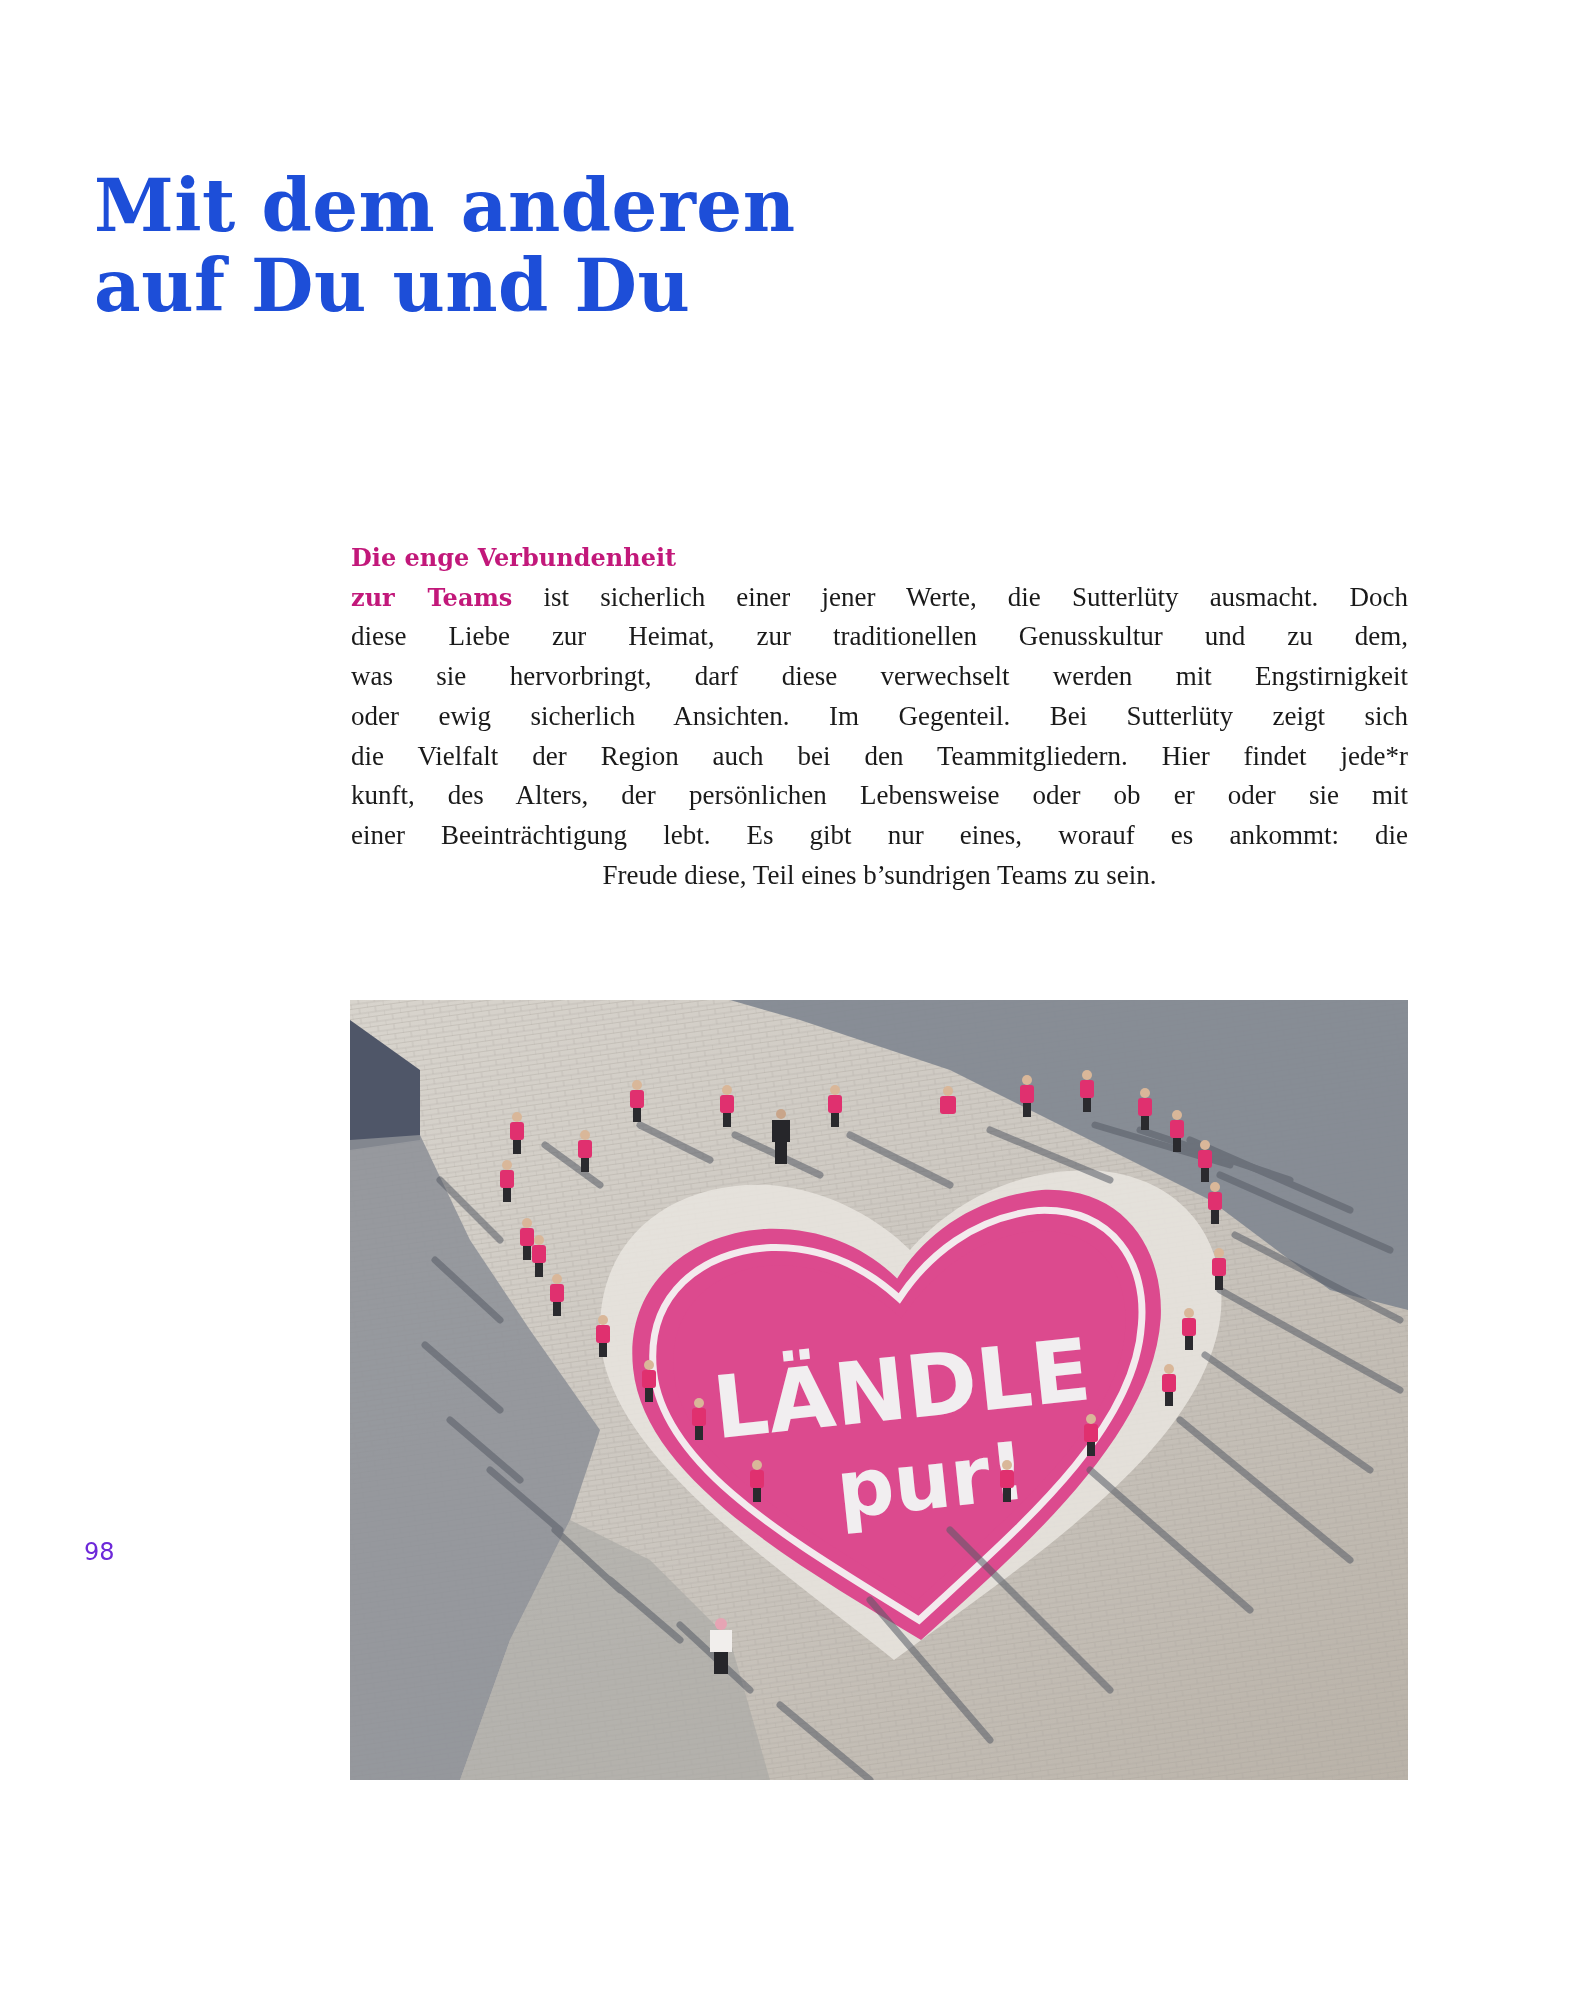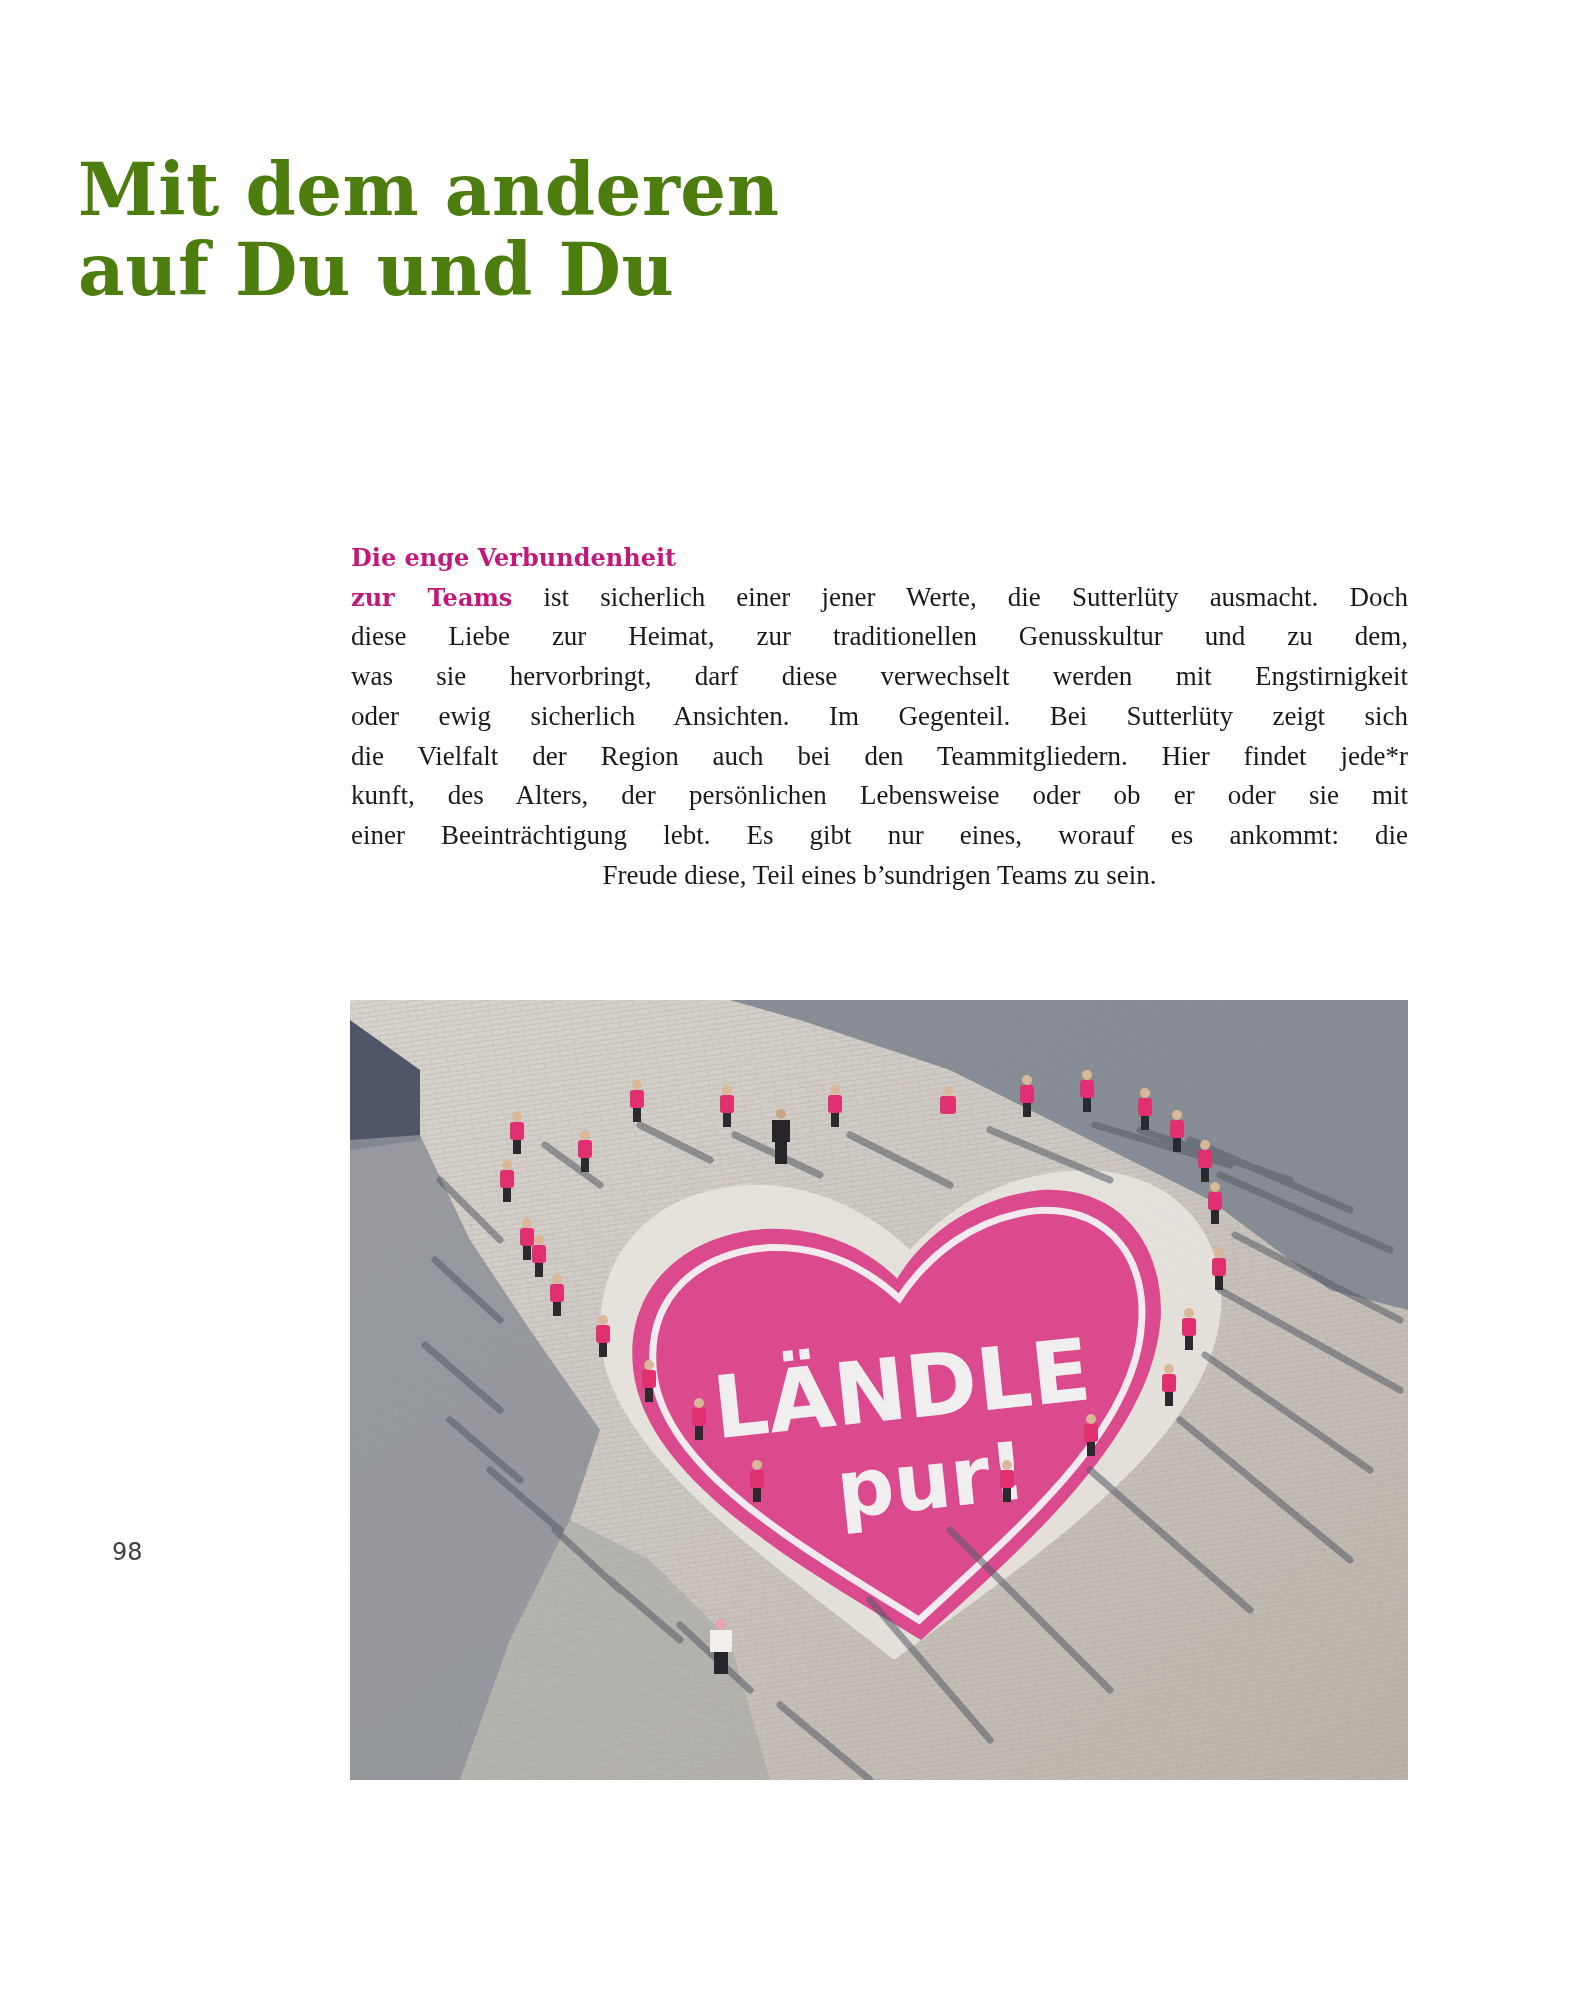--- a/index.html
+++ b/index.html
@@ -1,41 +1,41 @@
 <!DOCTYPE html>
 <html><head>
 <meta charset="utf-8">
 <style>
   html, body { margin: 0; padding: 0; background: #ffffff; }
   body { width: 1583px; height: 2000px; position: relative; overflow: hidden; }
   .page-title {
-    position: absolute; left: 78px; top: 150px; margin: 0;
+    position: absolute; left: 78px; top: 150px; margin: 16px;
     font-family: "DejaVu Serif", "Liberation Serif", serif;
     font-weight: bold; font-size: 72px; line-height: 80px;
-    color: #4d7c0f; letter-spacing: 0.5px;
+    color: #1d4ed8; letter-spacing: 0.5px;
   }
   .page-title span { display: block; }
   .body-text {
     position: absolute; left: 351px; top: 538px; width: 1057px; margin: 0;
     font-family: "Liberation Serif", "DejaVu Serif", serif;
     font-size: 27px; line-height: 39.7px; color: #1a1a1a;
     text-align: justify; text-align-last: justify;
   }
   .body-text .line { display: block; white-space: nowrap; text-align: justify; text-align-last: justify; }
   .body-text .lead { color: #c2187a; font-weight: bold; font-family: "DejaVu Serif", serif; font-size: 24px; }
   .body-text .line.first { text-align-last: left; }
   .body-text .line.last { text-align: center; text-align-last: center; }
   .photo {
     position: absolute; left: 350px; top: 1000px; width: 1058px; height: 780px; overflow: hidden;
     background: #c9c4bd;
   }
   .photo svg { display: block; }
   .page-number {
     position: absolute; left: 84px; top: 1538px;
-    font-family: "DejaVu Sans", sans-serif; font-size: 24px; color: #404040; margin-left: 28px;
+    font-family: "DejaVu Sans", sans-serif; font-size: 24px; color: #6d28d9;
   }
 </style>
 </head>
 <body>
 
 <h1 class="page-title">
   <span>Mit dem anderen</span>
   <span>auf Du und Du</span>
 </h1>
 

